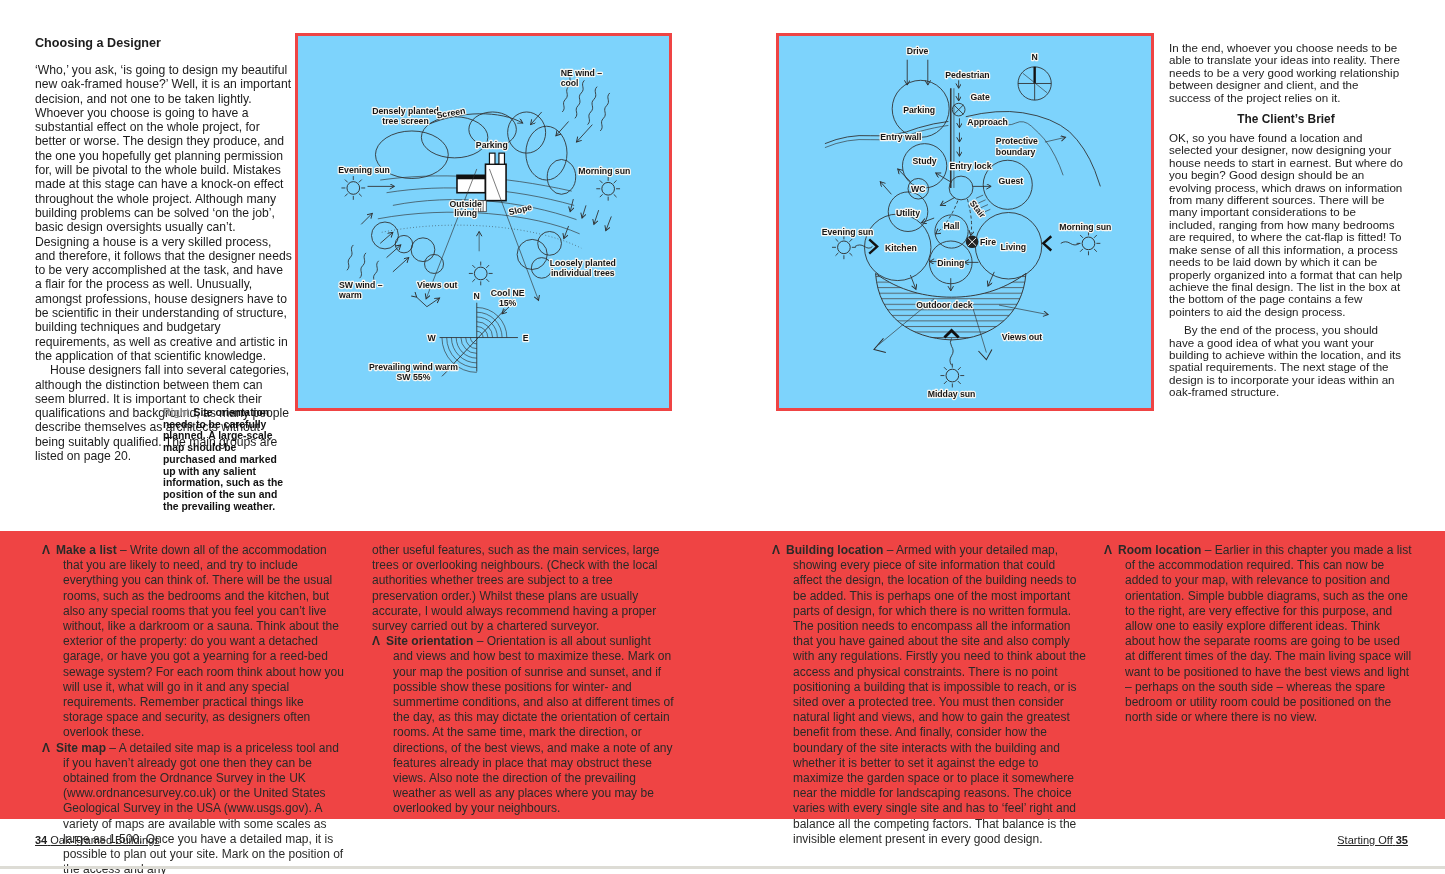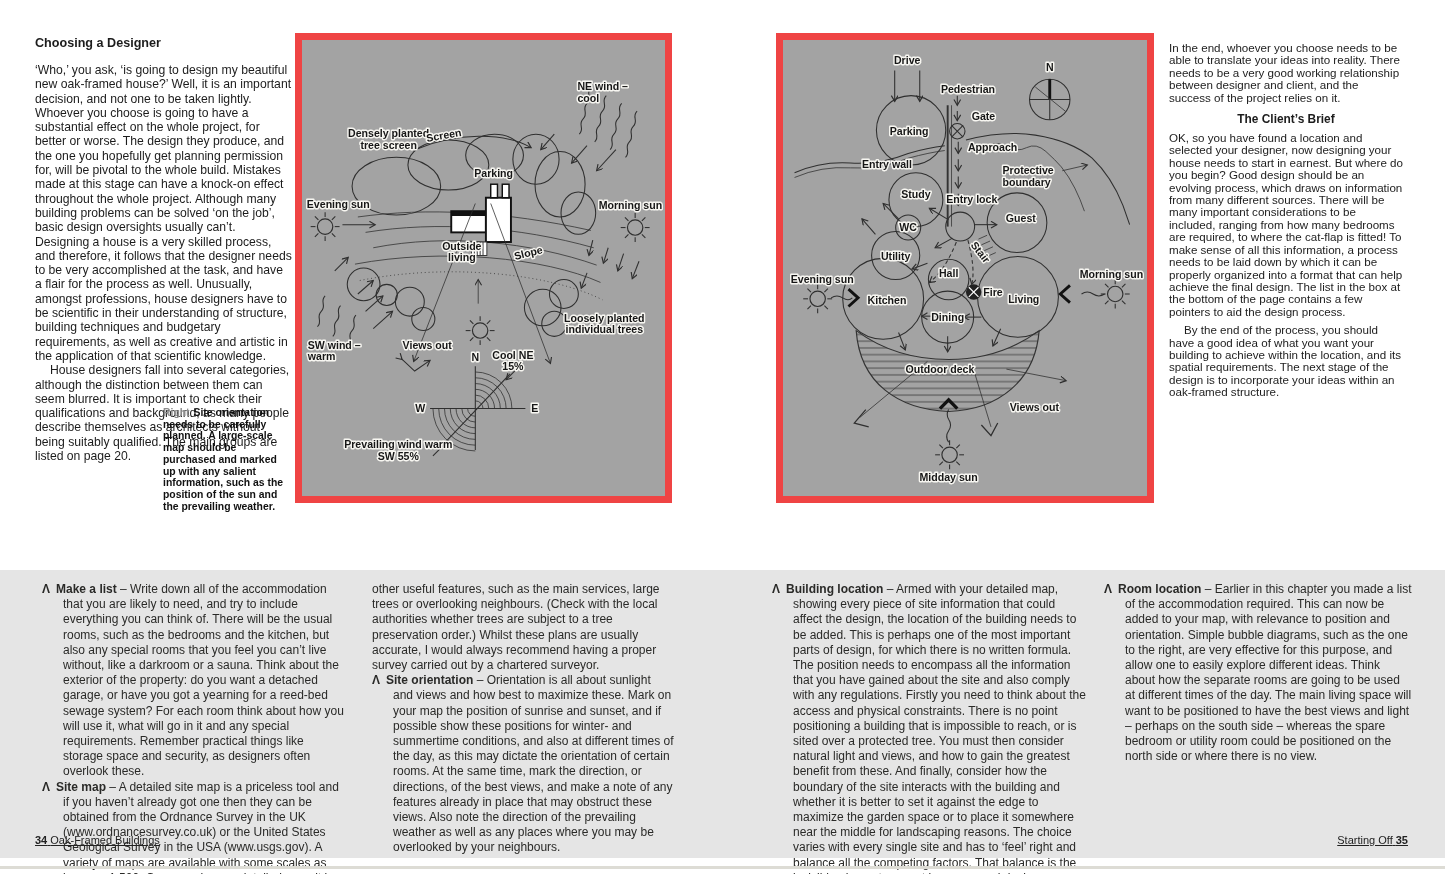--- a/index.html
+++ b/index.html
@@ -12,30 +12,30 @@
   .colR{position:absolute;left:1163px;top:36px;width:246px;font-size:11.6px;line-height:12.4px;}
   .colR h3{margin:9px 0 1px 0;font-size:11.9px;line-height:13px;text-align:center;}
   .colR p{margin:6px;}
   .indent{text-indent:15px;}
   
   .cap{position:absolute;font-size:10.4px;line-height:11.7px;font-weight:700;color:#111;}
   .capL{left:163px;top:407px;width:128px;}
   .capR{left:1163px;top:471px;width:180px;}
   .cap .lead{color:#8d8d8d;font-weight:700;margin-right:4px;}
   
-  .panel{position:absolute;top:33px;height:470px;background:#a3a3a3;border:7px solid #ef4444;box-sizing:border-box;}
+  .panel{position:absolute;top:33px;height:378px;background:#7dd3fc;border:3px solid #ef4444;box-sizing:border-box;}
   .panelL{left:295px;width:377px;}
   .panelR{left:776px;width:378px;}
   .panel svg{display:block;width:100%;height:100%;}
   .sk{fill:none;stroke:#2f2f2f;stroke-width:1.1;}
   .thin{stroke-width:0.8;}
   .dlab{font:700 11px "Liberation Sans",sans-serif;fill:#161616;stroke:#f7f6f1;stroke-width:3px;
         paint-order:stroke;stroke-linejoin:round;}
   
-  .box{position:absolute;left:0;top:531px;width:1445px;height:288px;background:#e5e5e5;margin-top:39px;}
+  .box{position:absolute;left:0;top:531px;width:1445px;height:288px;background:#ef4444;}
   .bcol{position:absolute;top:12px;font-size:12px;line-height:15.2px;color:#2a2a28;}
   .bcol p{margin:0;}
   .item{padding-left:21px;text-indent:-21px;}
   .item .mk{font-weight:700;margin-right:6px;}
   .item b{font-weight:700;}
   .gap{margin-top:14px;}
   .c1{left:42px;width:305px;}
   .c2{left:372px;width:302px;}
   .c3{left:772px;width:314px;}
   .c4{left:1104px;width:308px;}

